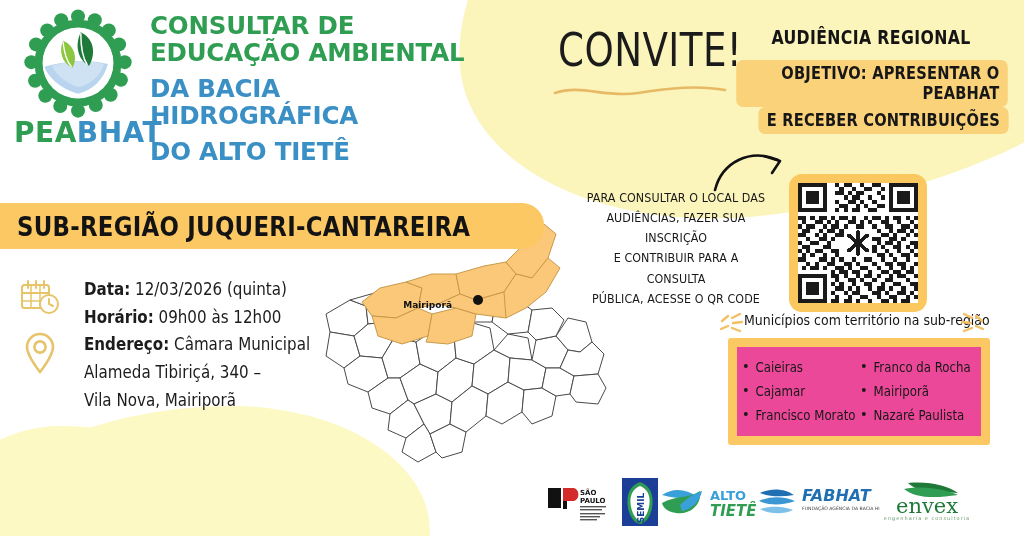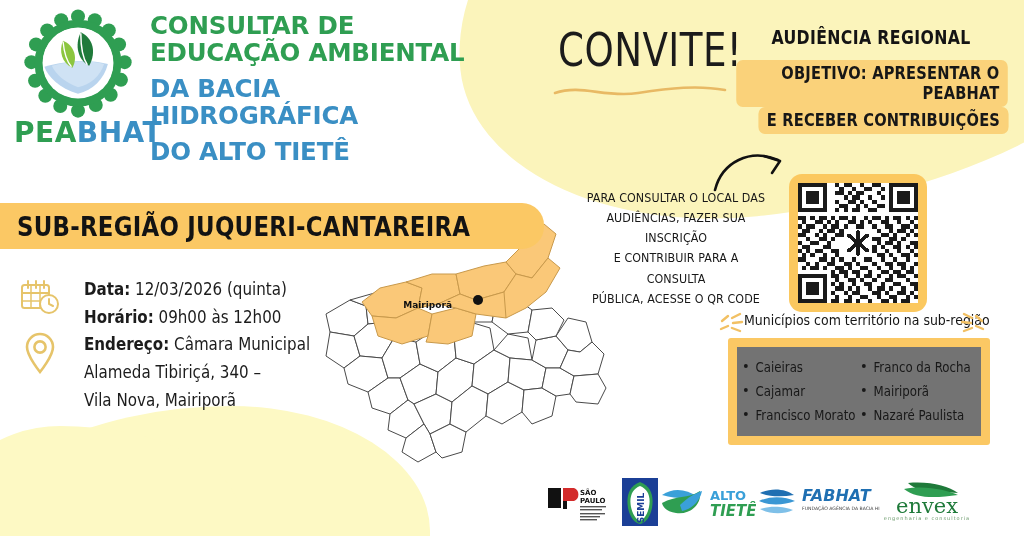--- a/index.html
+++ b/index.html
@@ -241,21 +241,21 @@
     position: absolute;
     left: 728px; top: 338px;
     width: 262px;
     background: #fbc864;
     border-radius: 3px;
     padding: 9px;
     box-sizing: border-box;
     z-index: 6;
   }
   .muni-inner {
-    background: #737373;
+    background: #ec4899;
     padding: 8px 6px 9px 4px;
     display: flex;
   }
   .muni-col { flex: 1; }
   .muni-col ul { list-style: none; margin: 0; padding: 0; }
   .muni-col li {
     font-family: "DejaVu Sans Condensed", "Liberation Sans Narrow", "Liberation Sans", sans-serif;
     font-size: 13.5px;
     color: #181818;
     line-height: 1.78;

